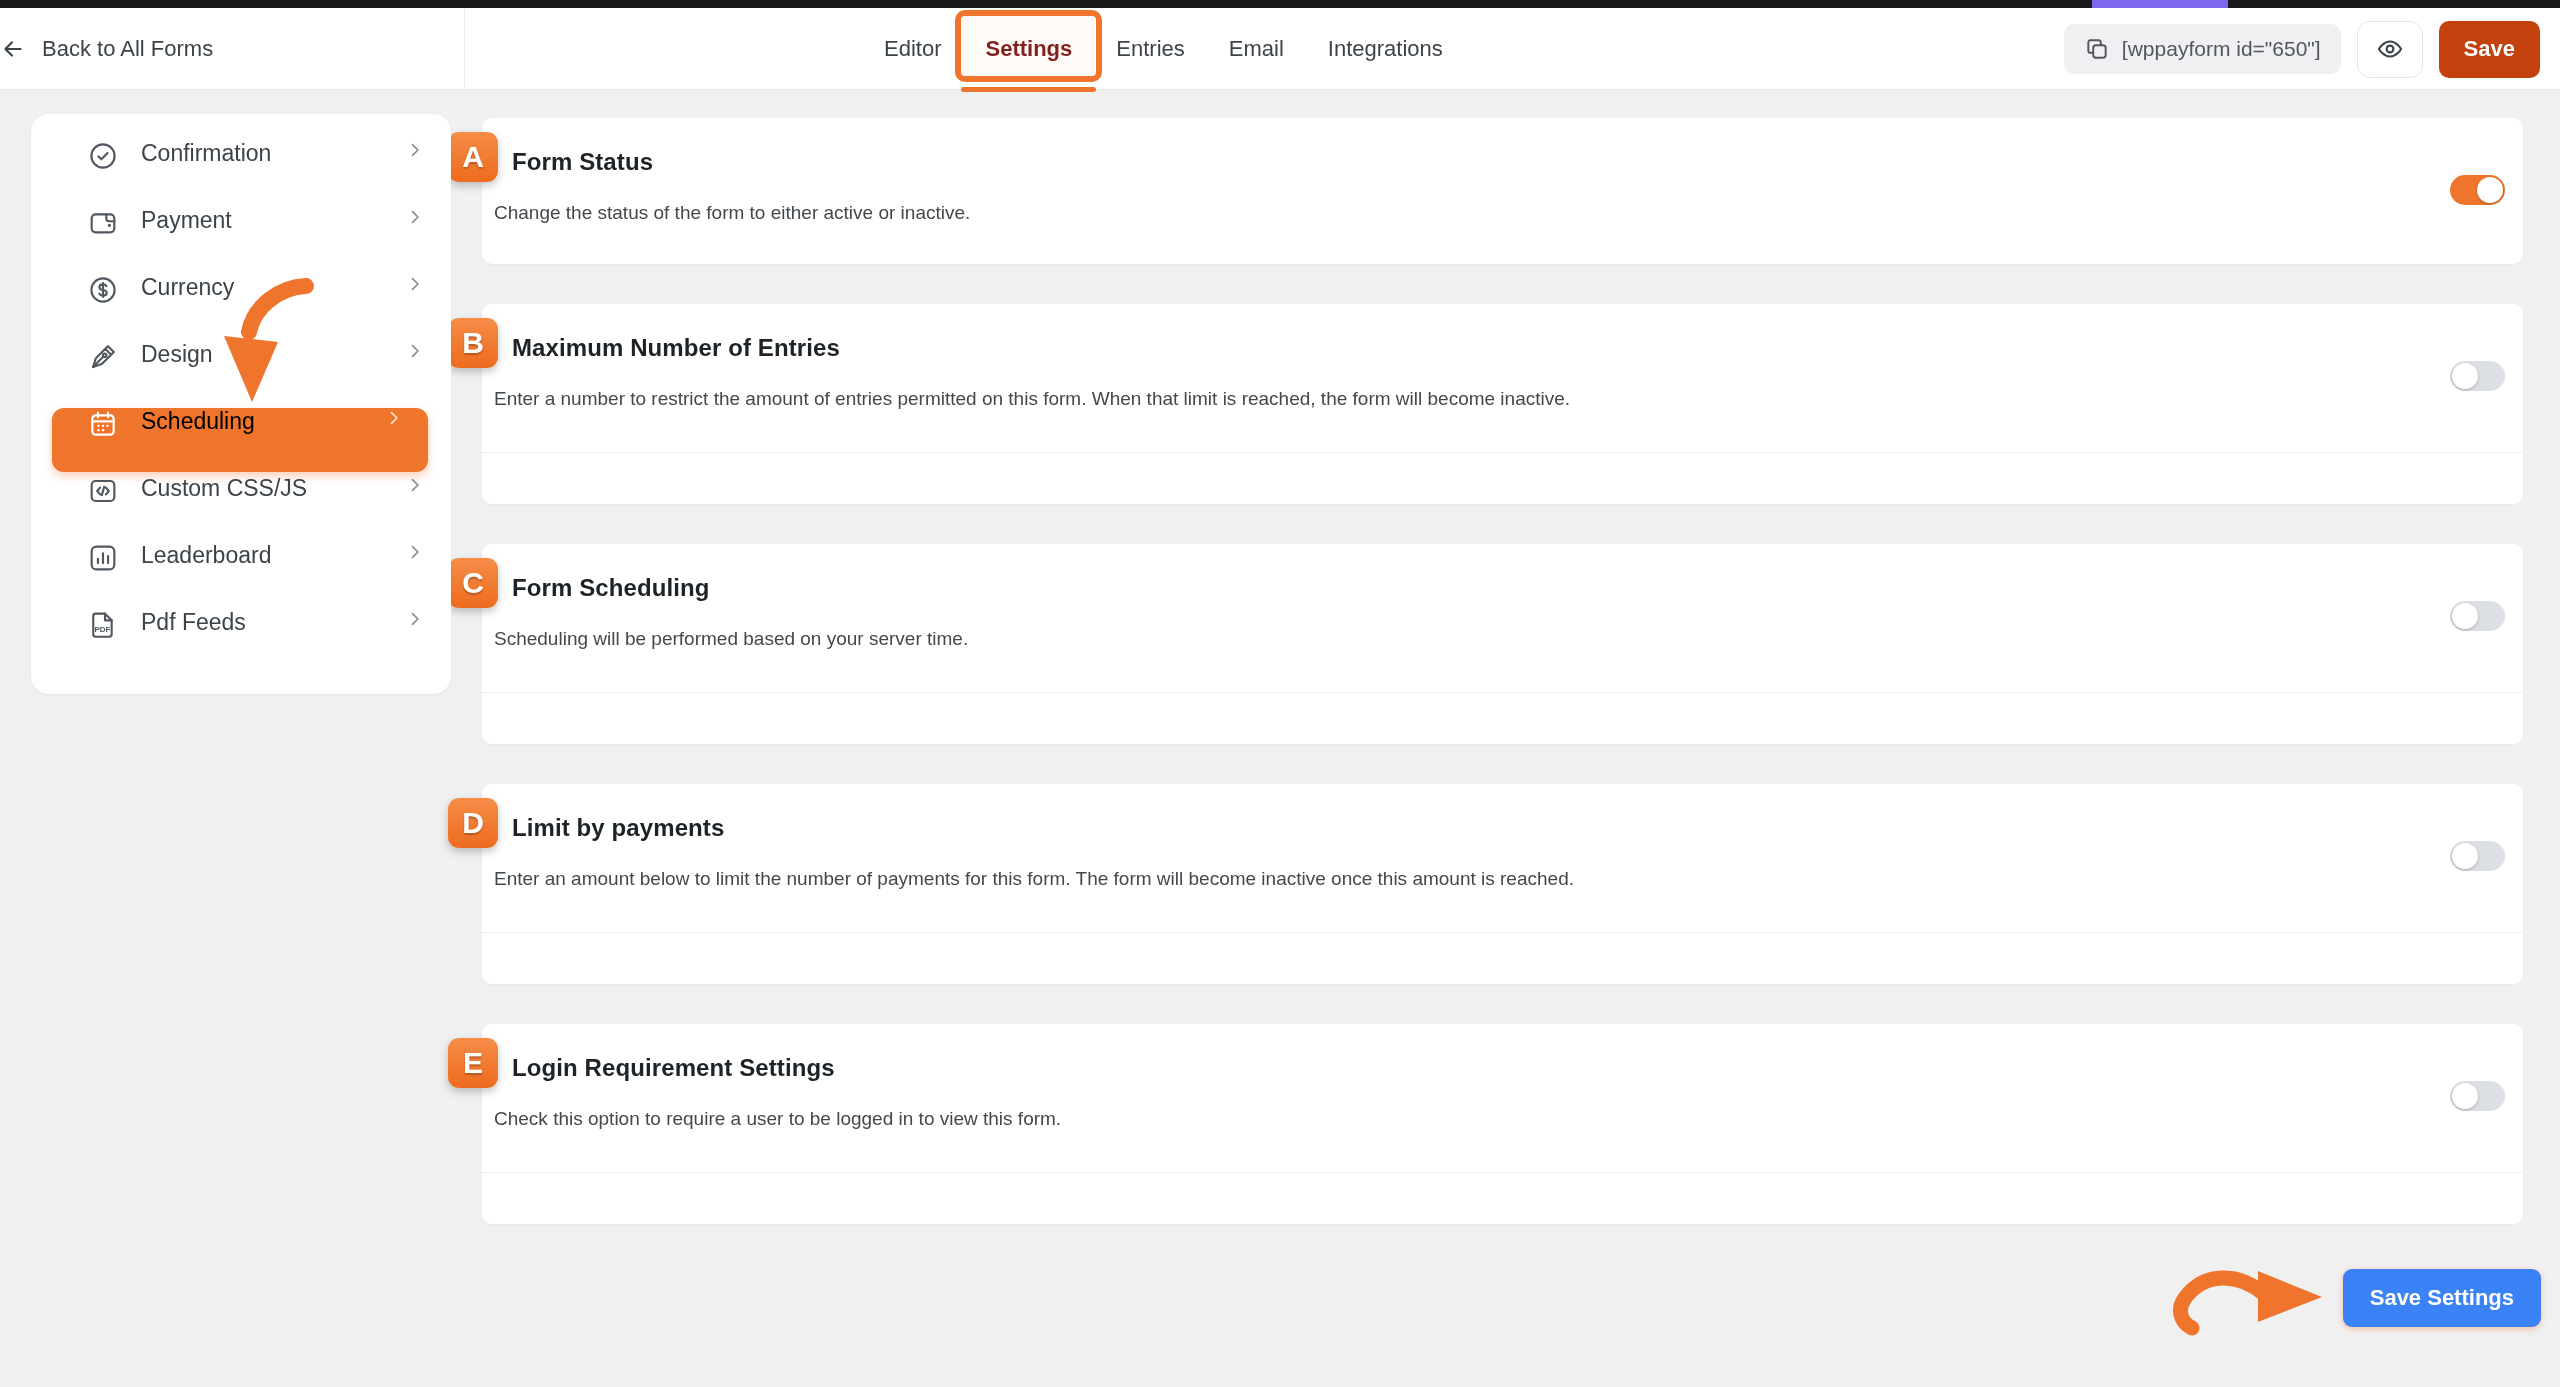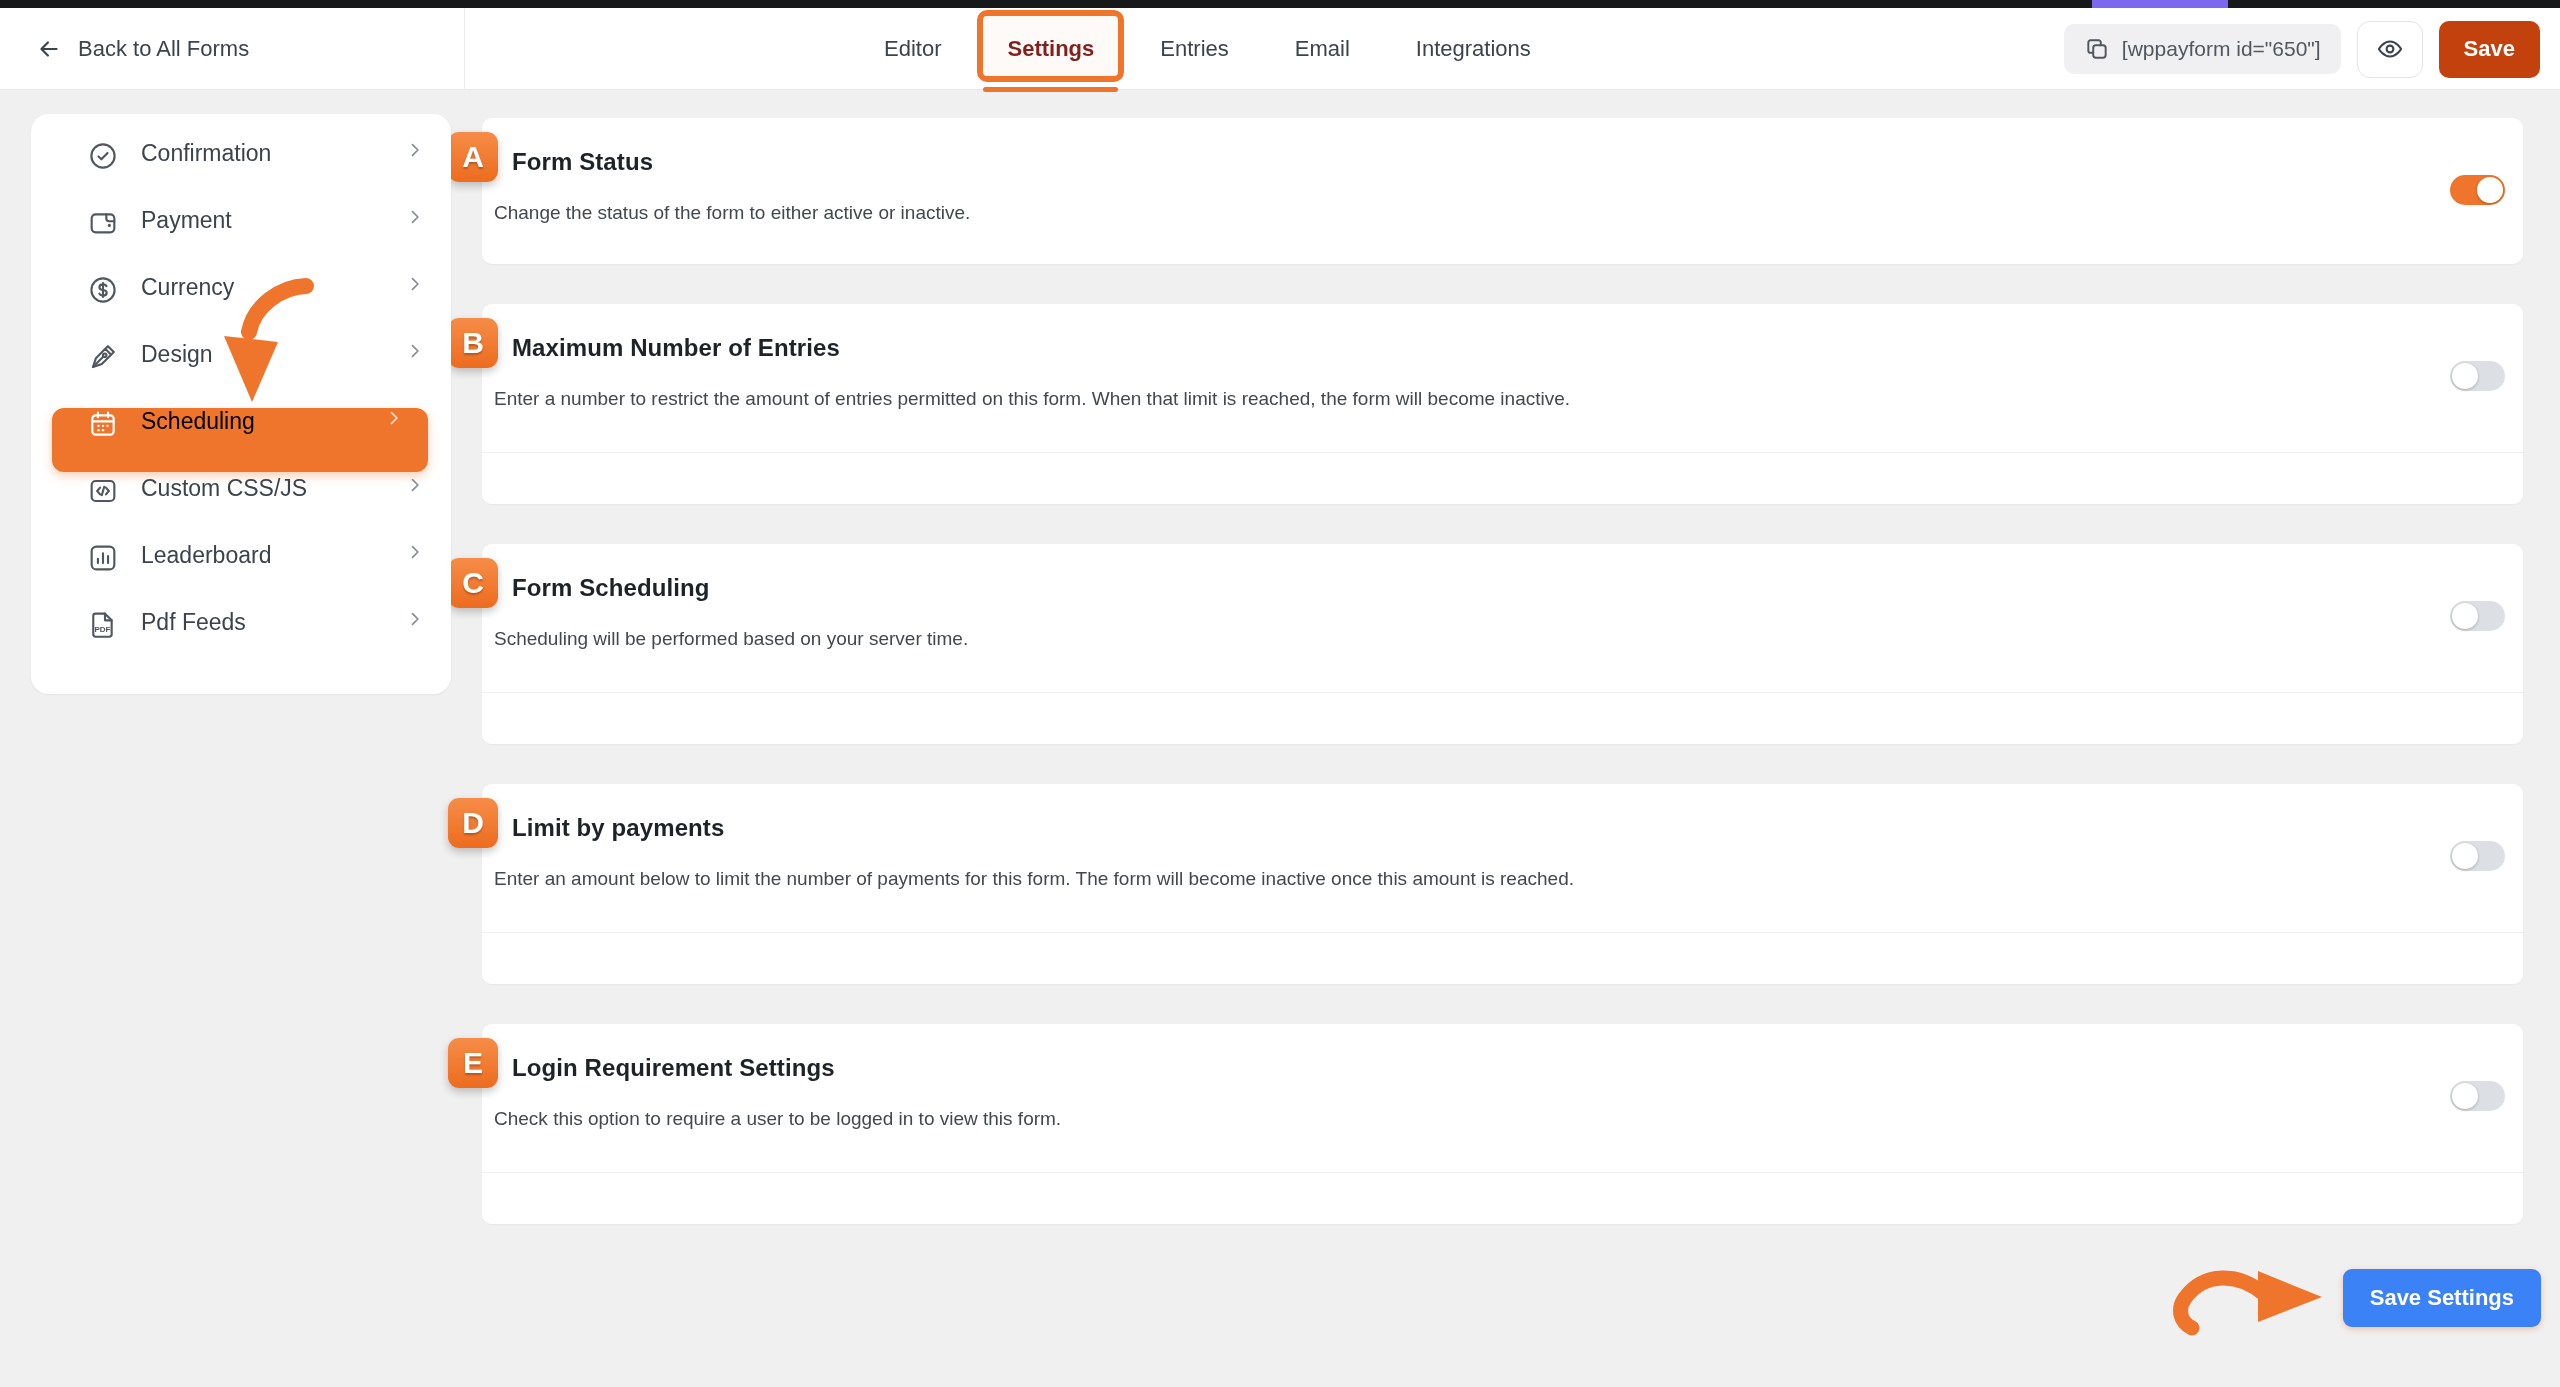--- a/index.html
+++ b/index.html
@@ -15,29 +15,29 @@
   .top-strip { position:absolute; left:0; top:0; width:2560px; height:8px; background:#17181a; z-index:60; }
   .strip-accent { position:absolute; left:2092px; top:0; width:136px; height:8px; background:#7b68ee; }
 
   
   .topnav {
     position:absolute; left:0; top:8px; width:2560px; height:82px;
     background:#ffffff; border-bottom:1px solid #e7e8ea; z-index:50;
   }
   .back-section {
     position:absolute; left:0; top:0; height:82px; width:465px;
-    display:flex; align-items:center; gap:16px; padding-left:36px;
+    display:flex; align-items:center; gap:16px; 
     border-right:1px solid #ececee; cursor:pointer;
   }
   .back-section span { font-size:22px; font-weight:500; color:#3c434a; }
   .back-section svg { width:26px; height:26px; stroke:#3c434a; }
 
   .tabs {
     position:absolute; left:882px; top:0; height:82px;
-    display:flex; align-items:center; gap:62px;
+    display:flex; align-items:center; gap:40px;
   }
   .tab {
     position:relative; font-size:22px; font-weight:500; color:#3c434a;
     cursor:pointer; padding:6px 2px; white-space:nowrap;
   }
   .tab.active { color:#7f1d1d; font-weight:600; }
   .tab-ring {
     position:absolute; left:-28px; right:-28px; top:-20px; bottom:-14px;
     border:6px solid #f0752c; border-radius:10px; background:rgba(240,117,44,0.04);
     pointer-events:none;

